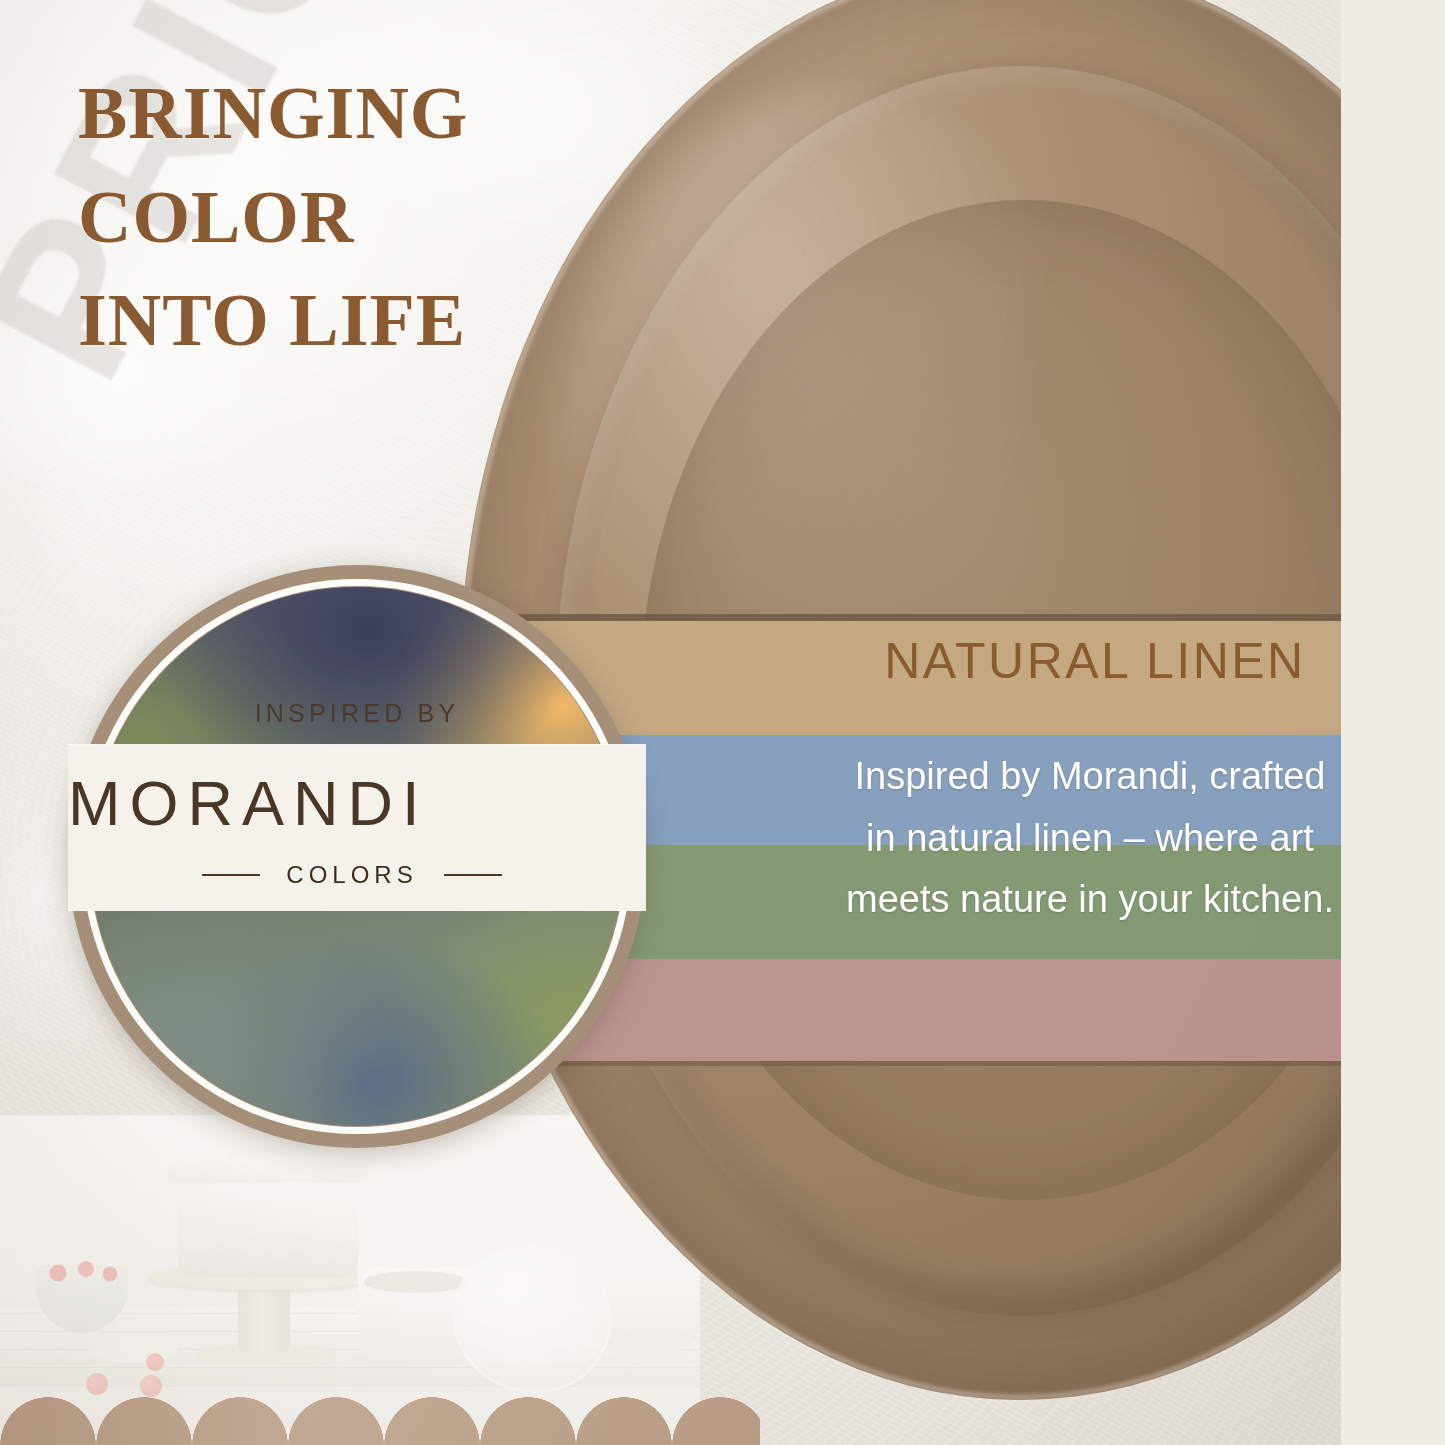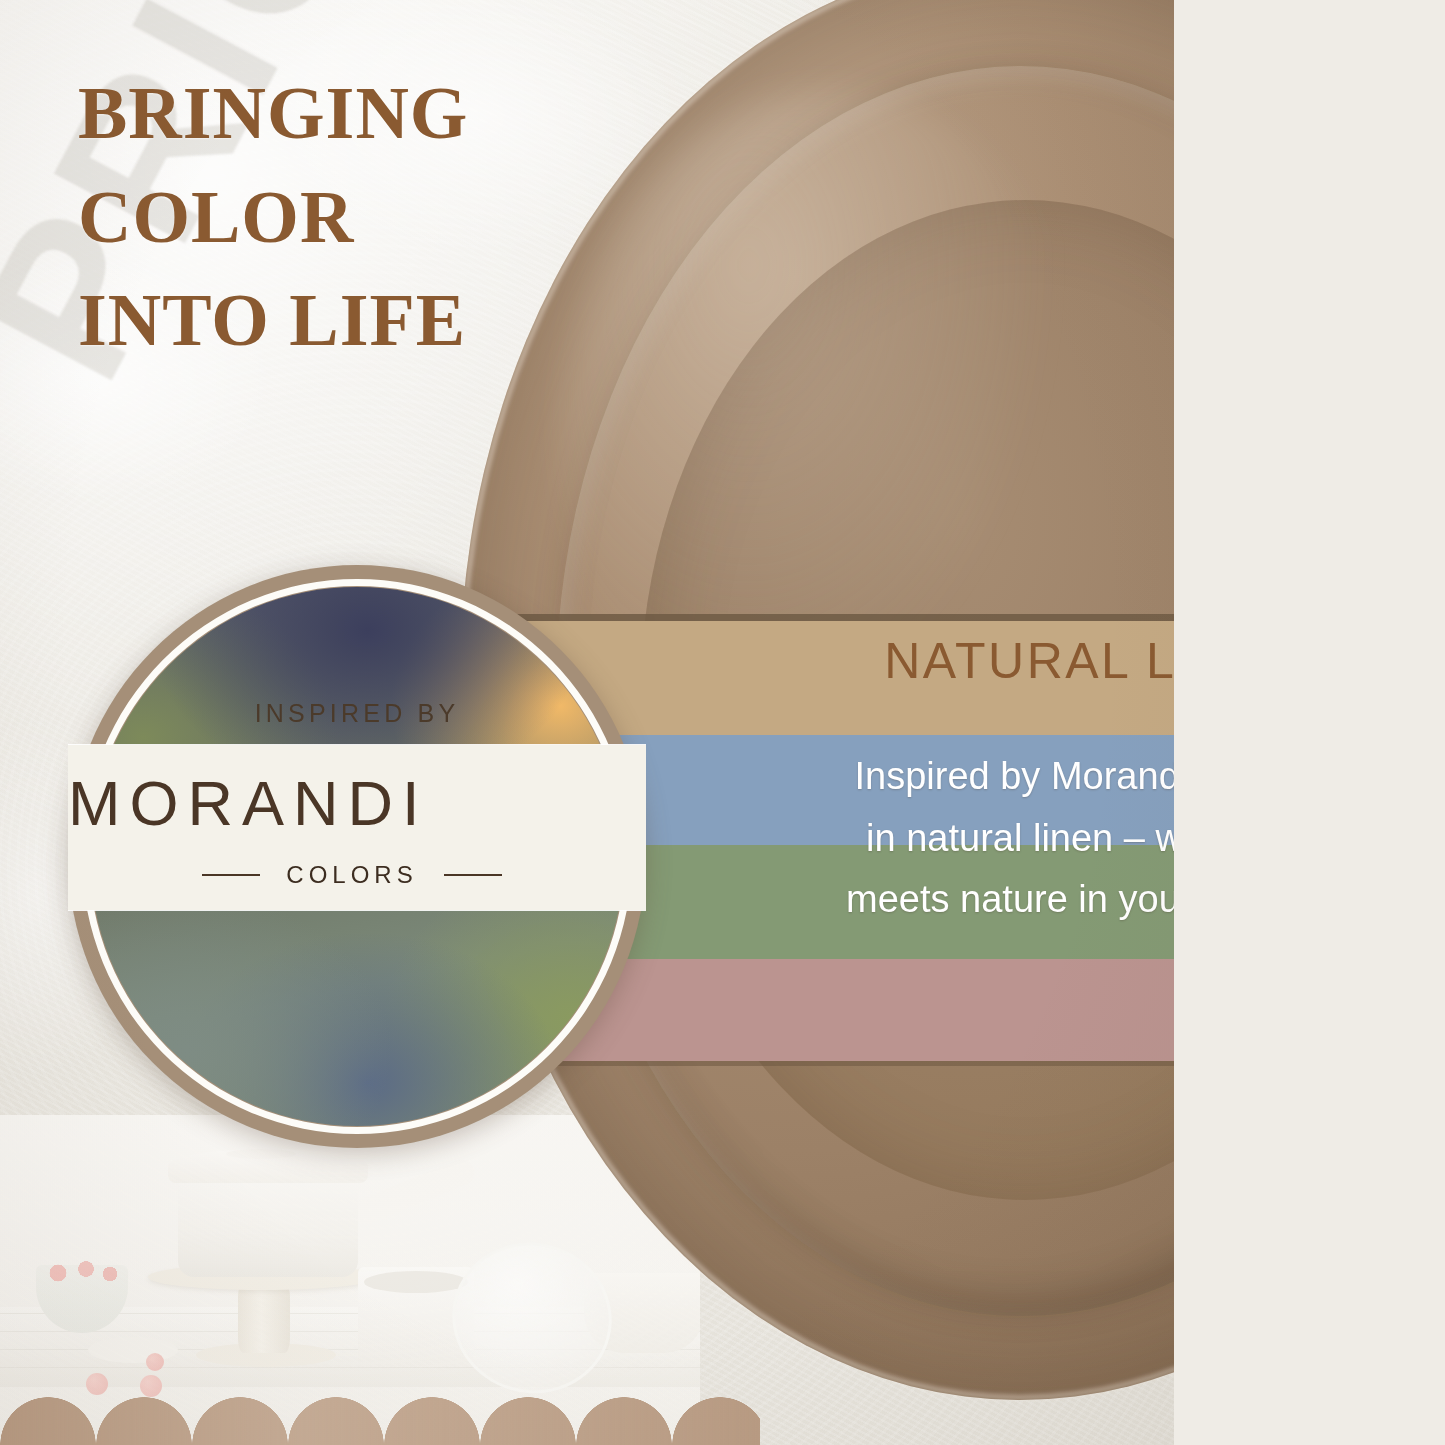--- a/index.html
+++ b/index.html
@@ -6,21 +6,21 @@
   html,body { width:1445px; height:1445px; overflow:hidden; }
   body {
     font-family:"Liberation Sans", sans-serif;
     background:#efece6;
     position:relative;
   }
 
   
   #stage {
     position:absolute; inset:0;
-    width:1174px; height:1445px;
+    width:1341px; height:1445px;
     overflow:hidden;
     background:#eceae3;
   }
 
   
   .wall {
     position:absolute; inset:0;
     background:
       radial-gradient(circle at 18% 12%, rgba(255,255,255,.85) 0%, rgba(255,255,255,0) 42%),
       radial-gradient(circle at 62% 34%, rgba(228,225,217,.75) 0%, rgba(228,225,217,0) 48%),

